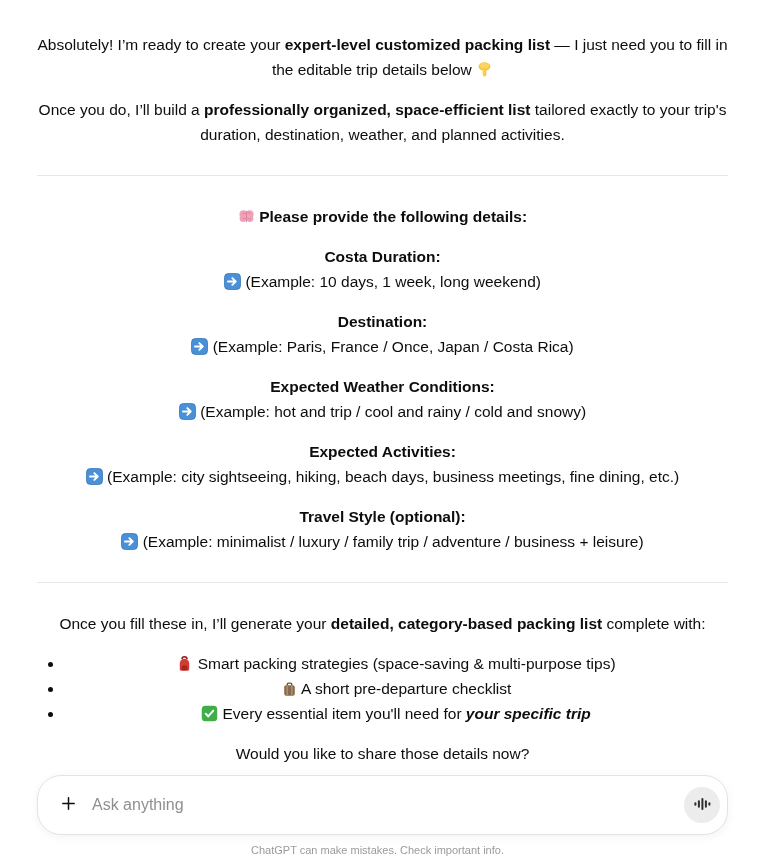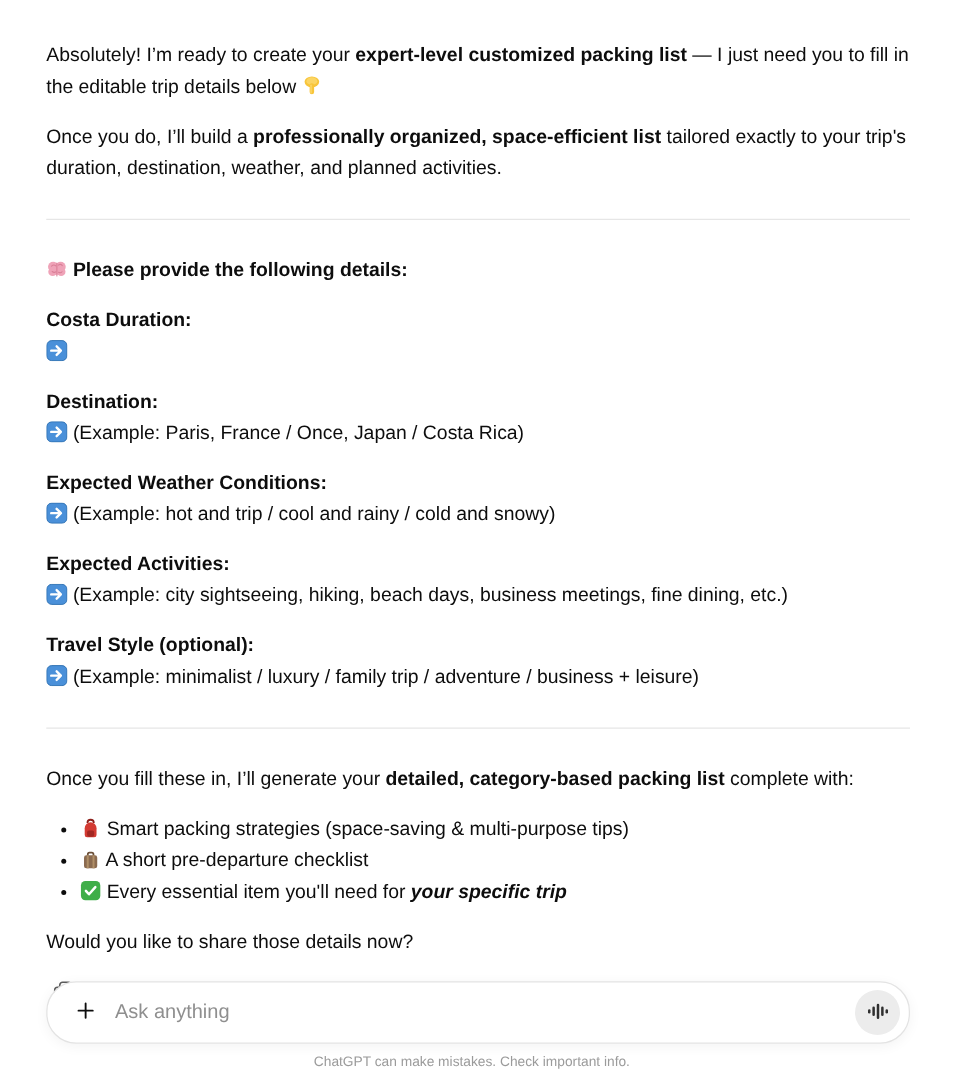--- a/index.html
+++ b/index.html
@@ -8,20 +8,21 @@
     background: #ffffff;
     font-family: "Liberation Sans", "DejaVu Sans", sans-serif;
     color: #0d0d0d;
     position: relative;
     overflow: hidden;
   }
   .content {
     padding: 17px 37px 0 37px;
     font-size: 15.5px;
     line-height: 25px;
+    text-align: center;
   }
   .content p { margin: 15px 0; }
   strong { font-weight: 700; }
   em { font-style: italic; font-weight: bold; }
   hr.msg-divider {
     border: none;
     border-top: 1px solid #e6e6e6;
     margin: 28px 0;
   }
   .emj {
@@ -56,21 +57,21 @@
   }
   .composer {
     position: absolute;
     left: 37px;
     right: 37px;
     bottom: 28px;
   }
   .input-pill {
     display: flex;
     align-items: center;
-    height: 50px;
+    height: 60px;
     background: #ffffff;
     border: 1px solid #e3e3e3;
     border-radius: 24px;
     padding: 0 7px 0 14px;
     box-shadow: 0 2px 10px rgba(0,0,0,0.05);
   }
   .plus-btn {
     width: 32px;
     height: 32px;
     border: none;
@@ -144,21 +145,21 @@
             <path d="M10.2,5.4 q2,-1.4 3.4,0.4"></path>
             <path d="M5,10.8 q1.6,1.4 3.2,0.2"></path>
             <path d="M10.4,11.4 q1.8,1 3,-0.4"></path>
             <path d="M9,3.6 v11"></path>
           </g>
         </svg></span> <strong>Please provide the following details:</strong></p>
 
   <p><strong>Costa Duration:</strong><br><span class="emj"><svg viewBox="0 0 18 18">
           <rect x="0.5" y="0.5" width="17" height="17" rx="4.2" fill="#4a90d9" stroke="#3072b3" stroke-width="0.8"></rect>
           <path d="M4.2,9 h8 M8.8,5.4 L12.4,9 L8.8,12.6" stroke="#ffffff" stroke-width="2" fill="none" stroke-linecap="round" stroke-linejoin="round"></path>
-        </svg></span> </p>
+        </svg></span> <span>(Example: 10 days, 1 week, long weekend)</span></p>
 
   <p><strong>Destination:</strong><br><span class="emj"><svg viewBox="0 0 18 18">
           <rect x="0.5" y="0.5" width="17" height="17" rx="4.2" fill="#4a90d9" stroke="#3072b3" stroke-width="0.8"></rect>
           <path d="M4.2,9 h8 M8.8,5.4 L12.4,9 L8.8,12.6" stroke="#ffffff" stroke-width="2" fill="none" stroke-linecap="round" stroke-linejoin="round"></path>
         </svg></span> <span>(Example: Paris, France / Once, Japan / Costa Rica)</span></p>
 
   <p><strong>Expected Weather Conditions:</strong><br><span class="emj"><svg viewBox="0 0 18 18">
           <rect x="0.5" y="0.5" width="17" height="17" rx="4.2" fill="#4a90d9" stroke="#3072b3" stroke-width="0.8"></rect>
           <path d="M4.2,9 h8 M8.8,5.4 L12.4,9 L8.8,12.6" stroke="#ffffff" stroke-width="2" fill="none" stroke-linecap="round" stroke-linejoin="round"></path>
         </svg></span> <span>(Example: hot and trip / cool and rainy / cold and snowy)</span></p>

